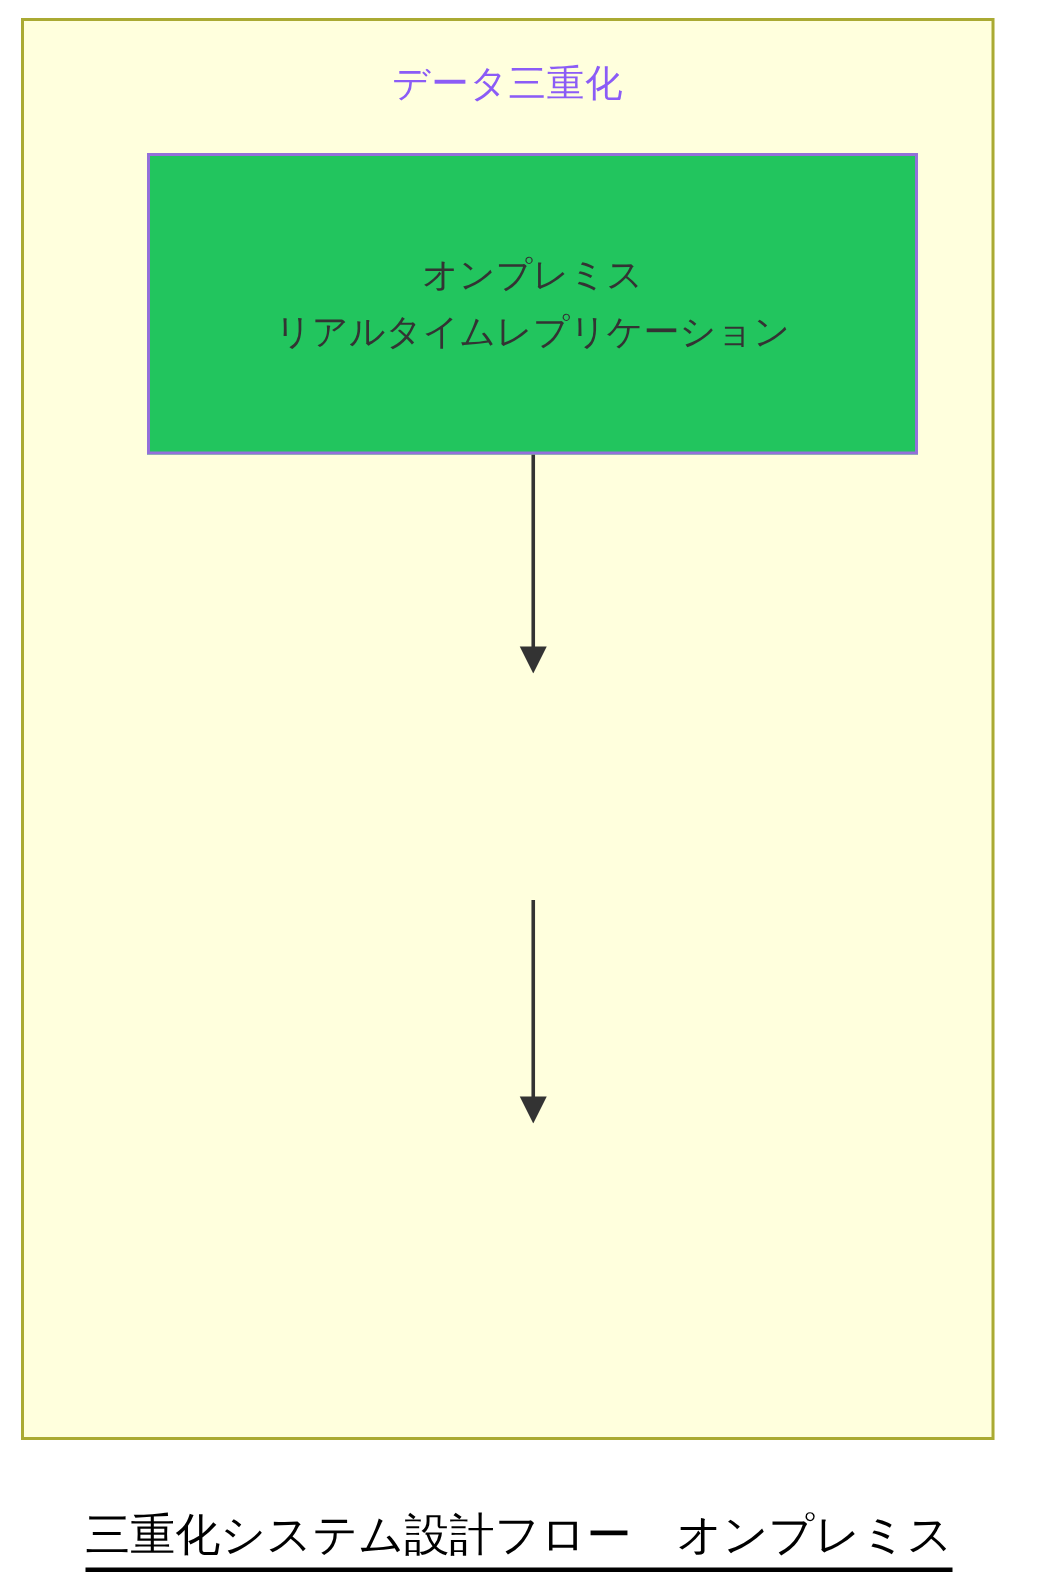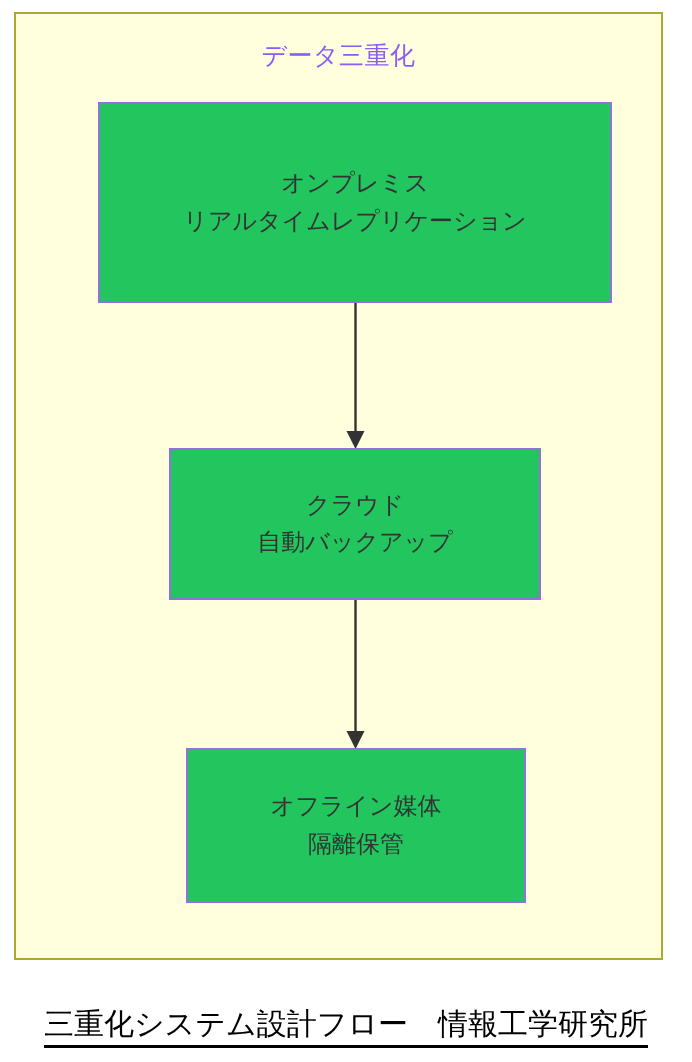--- a/index.html
+++ b/index.html
@@ -142,35 +142,27 @@
 リアルタイムレプリケーション</span>
     </div>
 
     <div class="edge-arrow" id="edge-onprem-cloud">
       <svg width="36" height="146" viewBox="0 0 36 146">
         <line x1="17.5" y1="0" x2="17.5" y2="132" stroke="#333333" stroke-width="2.4"></line>
         <polygon points="17.5,146 8.5,128 26.5,128" fill="#333333"></polygon>
       </svg>
     </div>
 
-    <div class="node-box" id="node-cloud">
-      <span class="node-label">クラウド
-自動バックアップ</span>
-    </div>
 
     <div class="edge-arrow" id="edge-cloud-offline">
       <svg width="36" height="149" viewBox="0 0 36 149">
         <line x1="17.5" y1="0" x2="17.5" y2="135" stroke="#333333" stroke-width="2.4"></line>
         <polygon points="17.5,149 8.5,131 26.5,131" fill="#333333"></polygon>
       </svg>
     </div>
 
-    <div class="node-box" id="node-offline">
-      <span class="node-label">オフライン媒体
-隔離保管</span>
-    </div>
 
   </div>
 </div>
 
 <div id="diagram-caption">
-  <span class="caption-text">三重化システム設計フロー　情報工学研究所</span>
+  <span class="caption-text">三重化システム設計フロー　オンプレミス</span>
 </div>
 
 </body></html>

